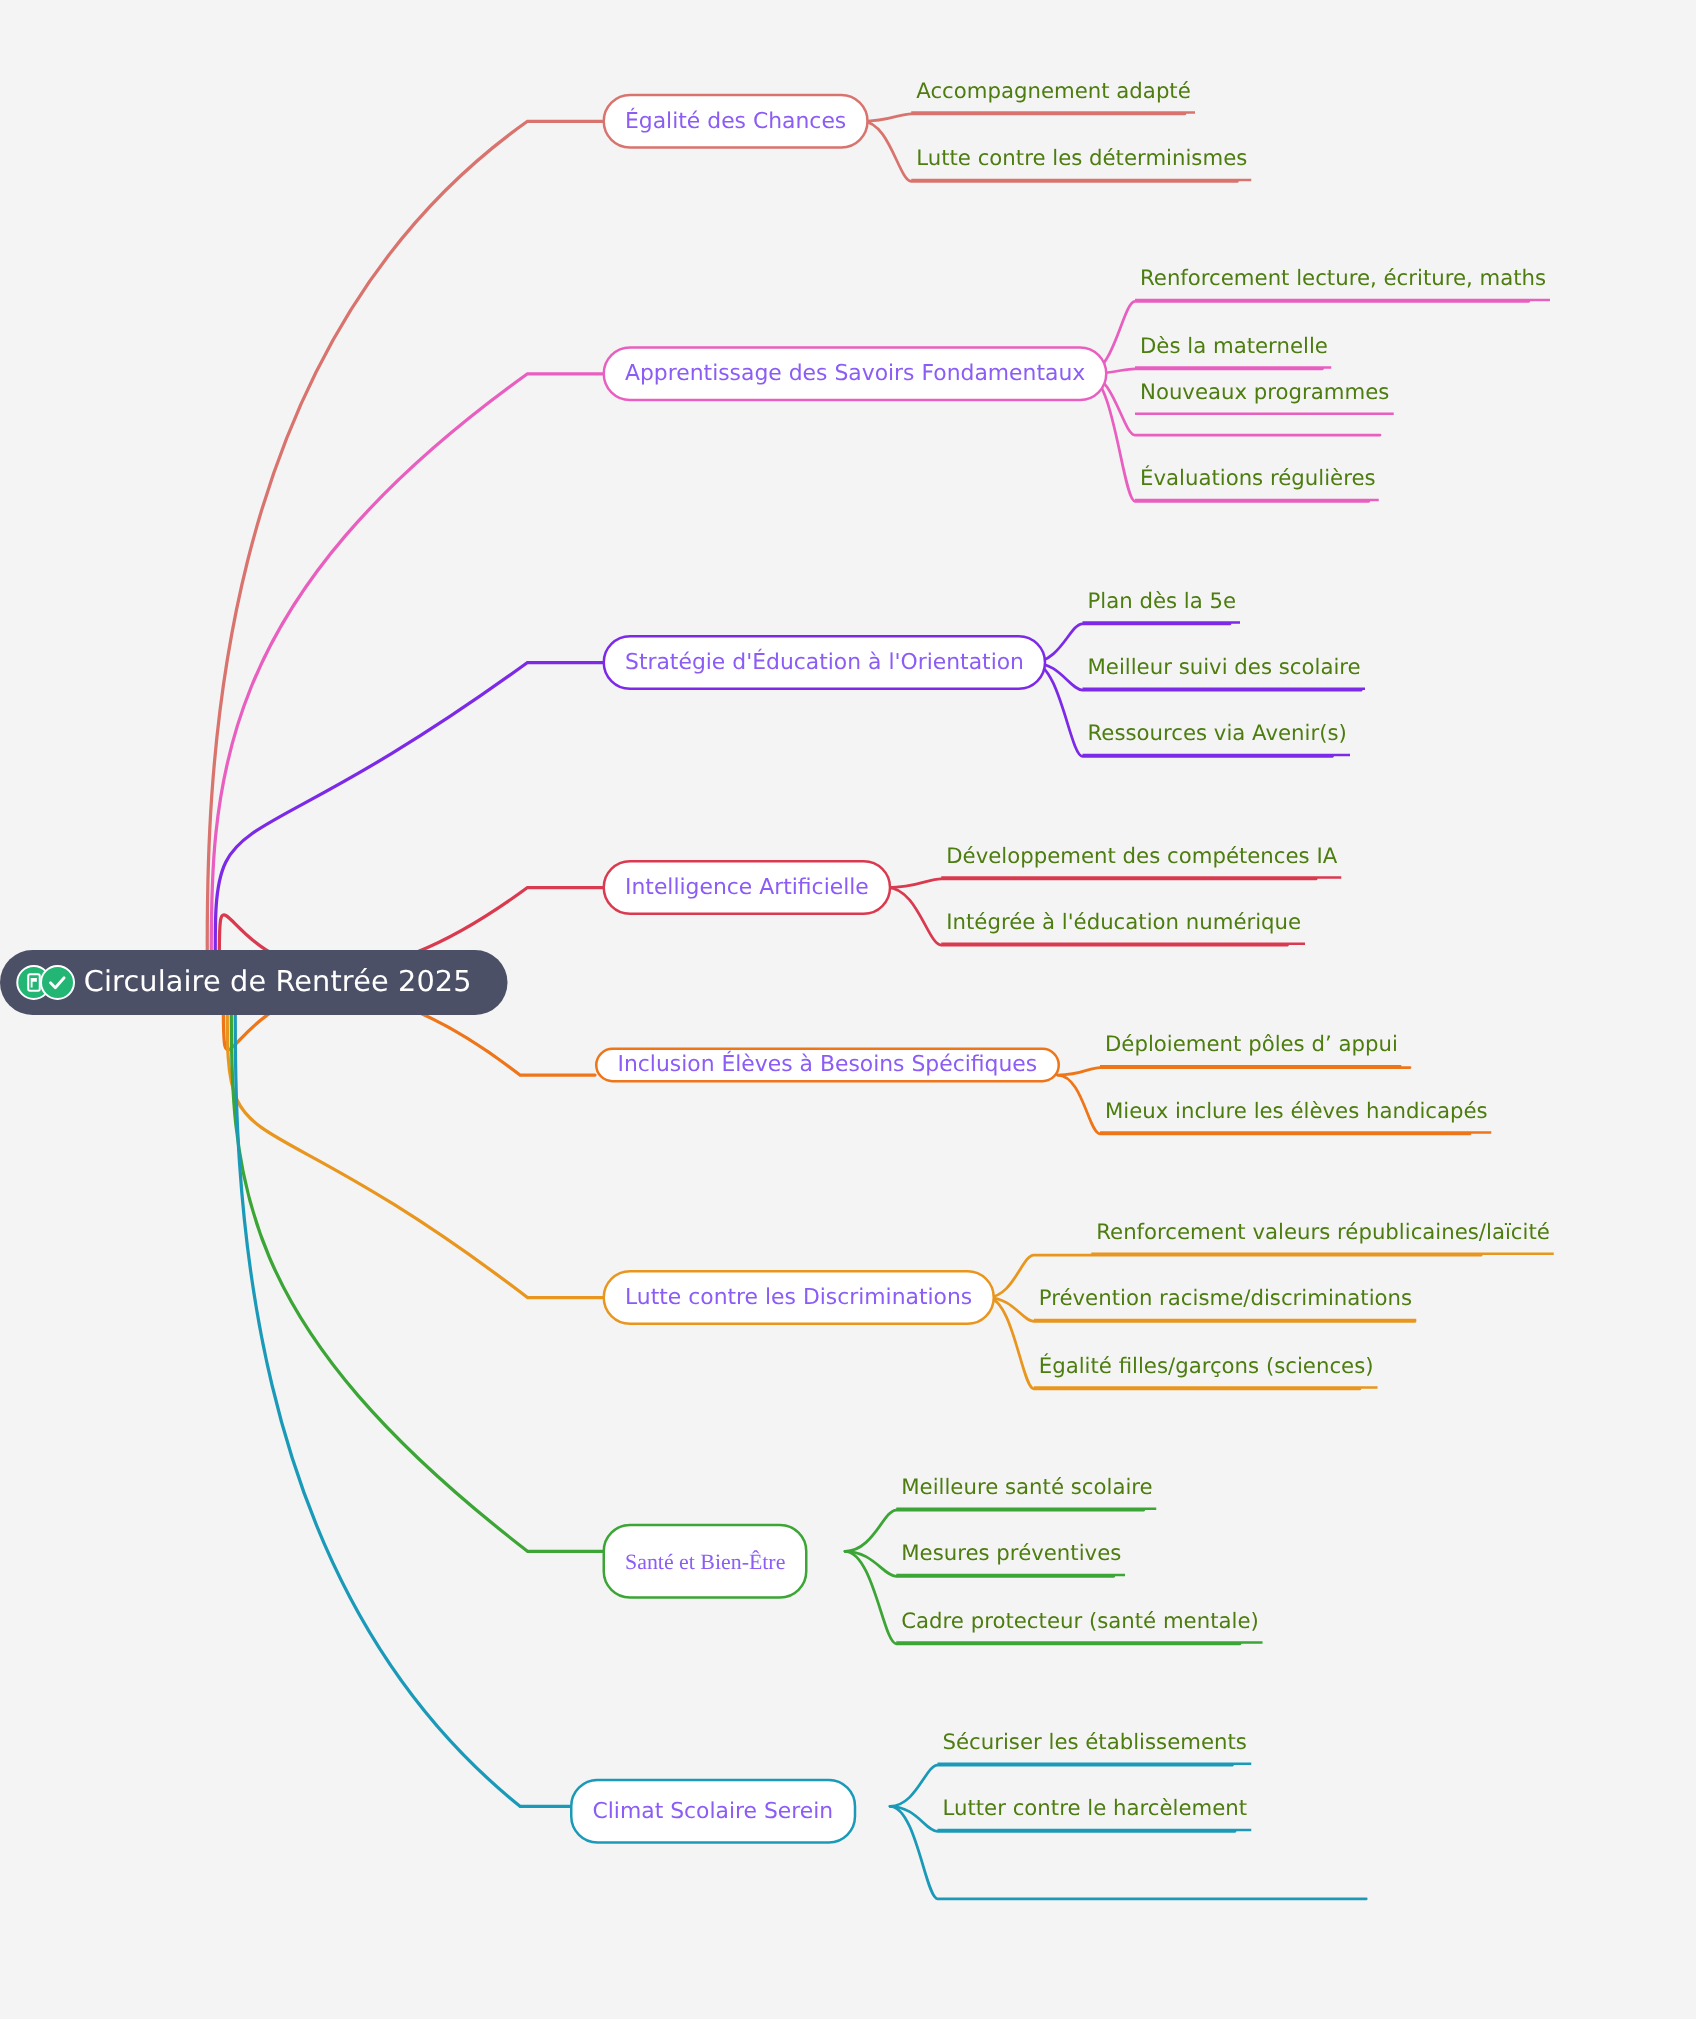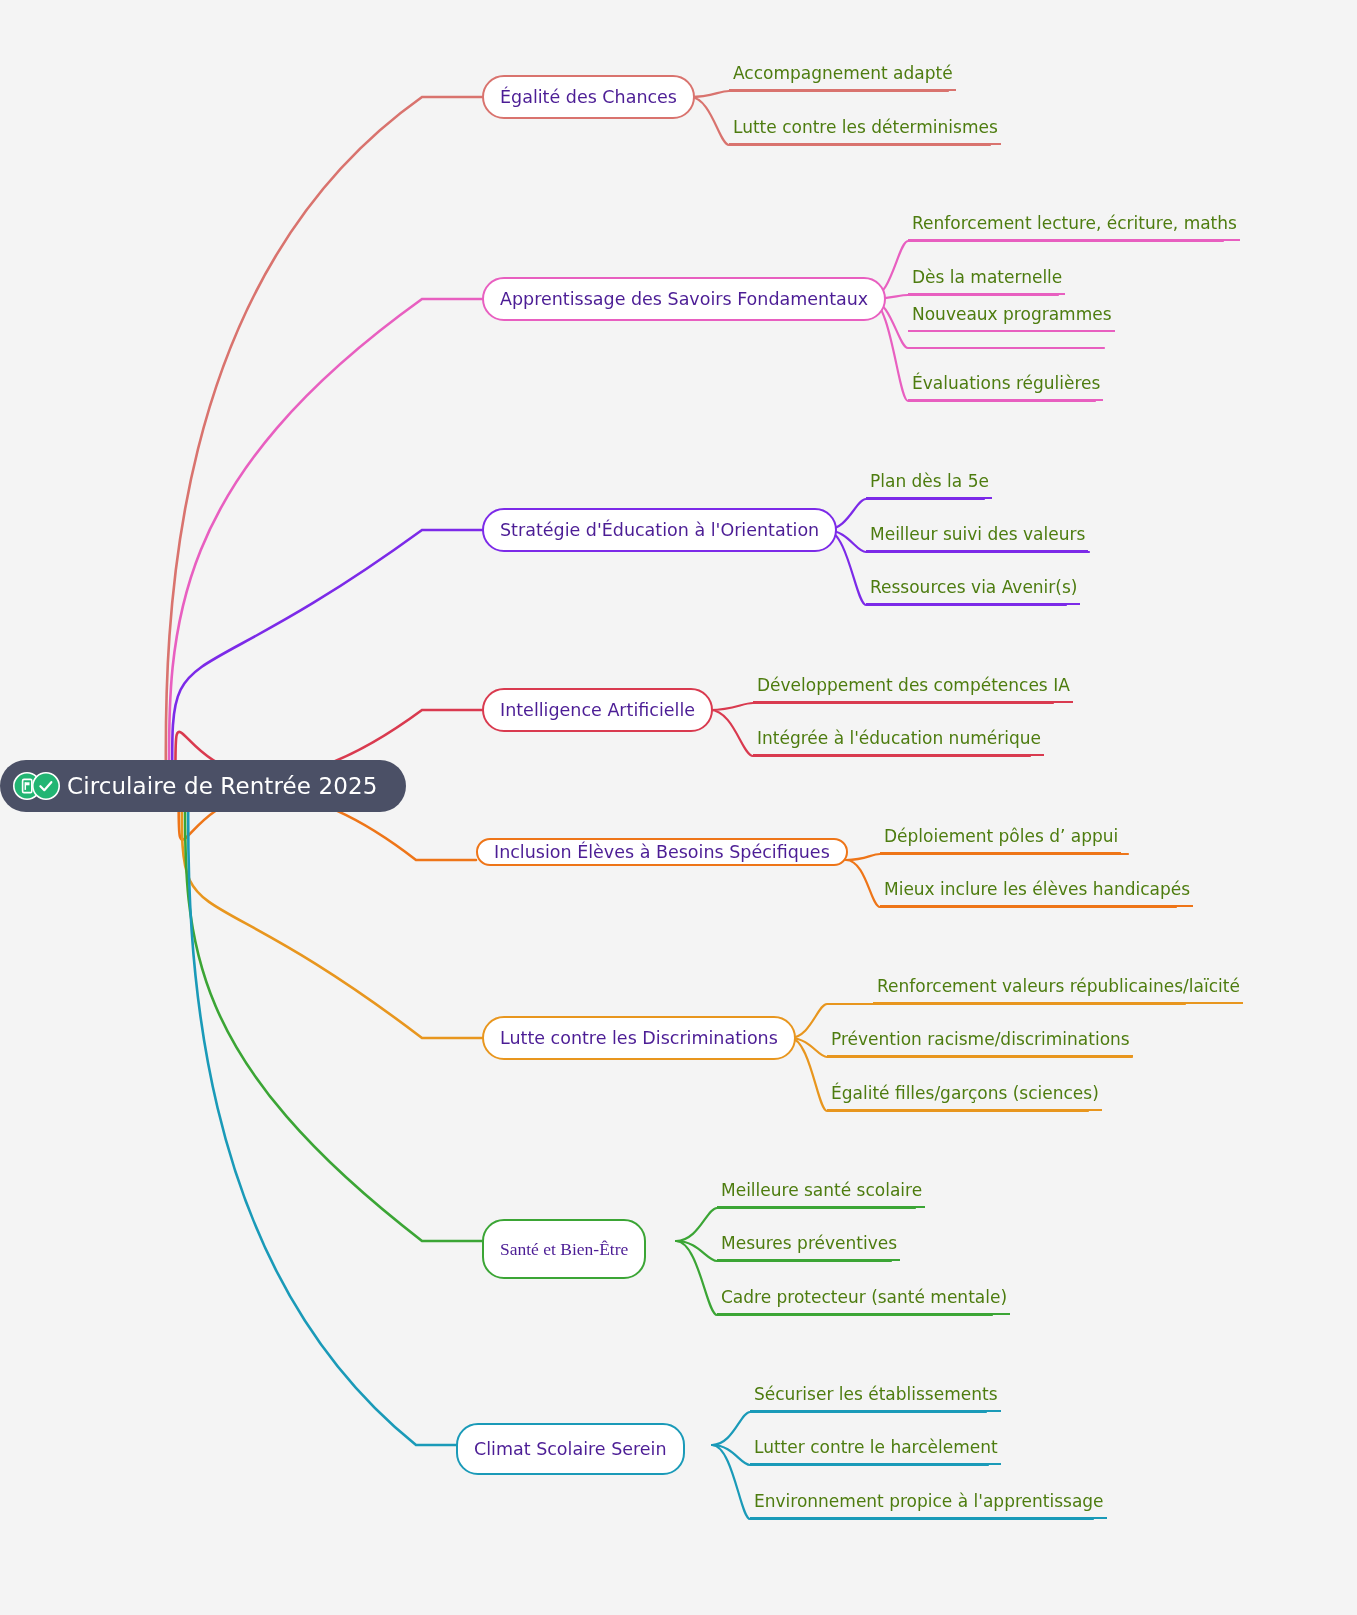--- a/index.html
+++ b/index.html
@@ -49,21 +49,21 @@
   .root-label { margin-left: 1px; }
 
   
   .branch-node {
     background: #ffffff;
     border-style: solid;
     border-width: 2.6px;
     border-radius: 22px;
     height: 40px;
     padding: 0 16px;
-    color: #4c1d95;
+    color: #8b5cf6;
     font-size: 17.5px;
     z-index: 20;
   }
 
   
   .leaf-node {
     color: #4d7c0f;
     font-size: 17px;
     height: 28px;
     padding: 0 3px 0 4px;
@@ -274,21 +274,21 @@
     <div class="node leaf-node" style="left: 908px; top: 373px; border-bottom-color: rgb(232, 95, 192);">
       <span>Évaluations régulières</span>
     </div>
     <div class="node branch-node" style="left: 482px; top: 508px; height: 44px; border-color: rgb(124, 42, 232);">
       <span>Stratégie d'Éducation à l'Orientation</span>
     </div>
     <div class="node leaf-node" style="left: 866px; top: 471px; border-bottom-color: rgb(124, 42, 232);">
       <span>Plan dès la 5e</span>
     </div>
     <div class="node leaf-node" style="left: 866px; top: 524px; border-bottom-color: rgb(124, 42, 232);">
-      <span>Meilleur suivi des valeurs</span>
+      <span>Meilleur suivi des scolaire</span>
     </div>
     <div class="node leaf-node" style="left: 866px; top: 577px; border-bottom-color: rgb(124, 42, 232);">
       <span>Ressources via Avenir(s)</span>
     </div>
     <div class="node branch-node" style="left: 482px; top: 688px; height: 44px; border-color: rgb(217, 58, 79);">
       <span>Intelligence Artificielle</span>
     </div>
     <div class="node leaf-node" style="left: 753px; top: 675px; border-bottom-color: rgb(217, 58, 79);">
       <span>Développement des compétences IA</span>
     </div>
@@ -330,16 +330,13 @@
     </div>
     <div class="node branch-node" style="left: 456px; top: 1423px; height: 52px; border-color: rgb(26, 154, 184);">
       <span>Climat Scolaire Serein</span>
     </div>
     <div class="node leaf-node" style="left: 750px; top: 1384px; border-bottom-color: rgb(26, 154, 184);">
       <span>Sécuriser les établissements</span>
     </div>
     <div class="node leaf-node" style="left: 750px; top: 1437px; border-bottom-color: rgb(26, 154, 184);">
       <span>Lutter contre le harcèlement</span>
     </div>
-    <div class="node leaf-node" style="left: 750px; top: 1491px; border-bottom-color: rgb(26, 154, 184);">
-      <span>Environnement propice à l'apprentissage</span>
-    </div>
   </div>
 
 </body></html>

